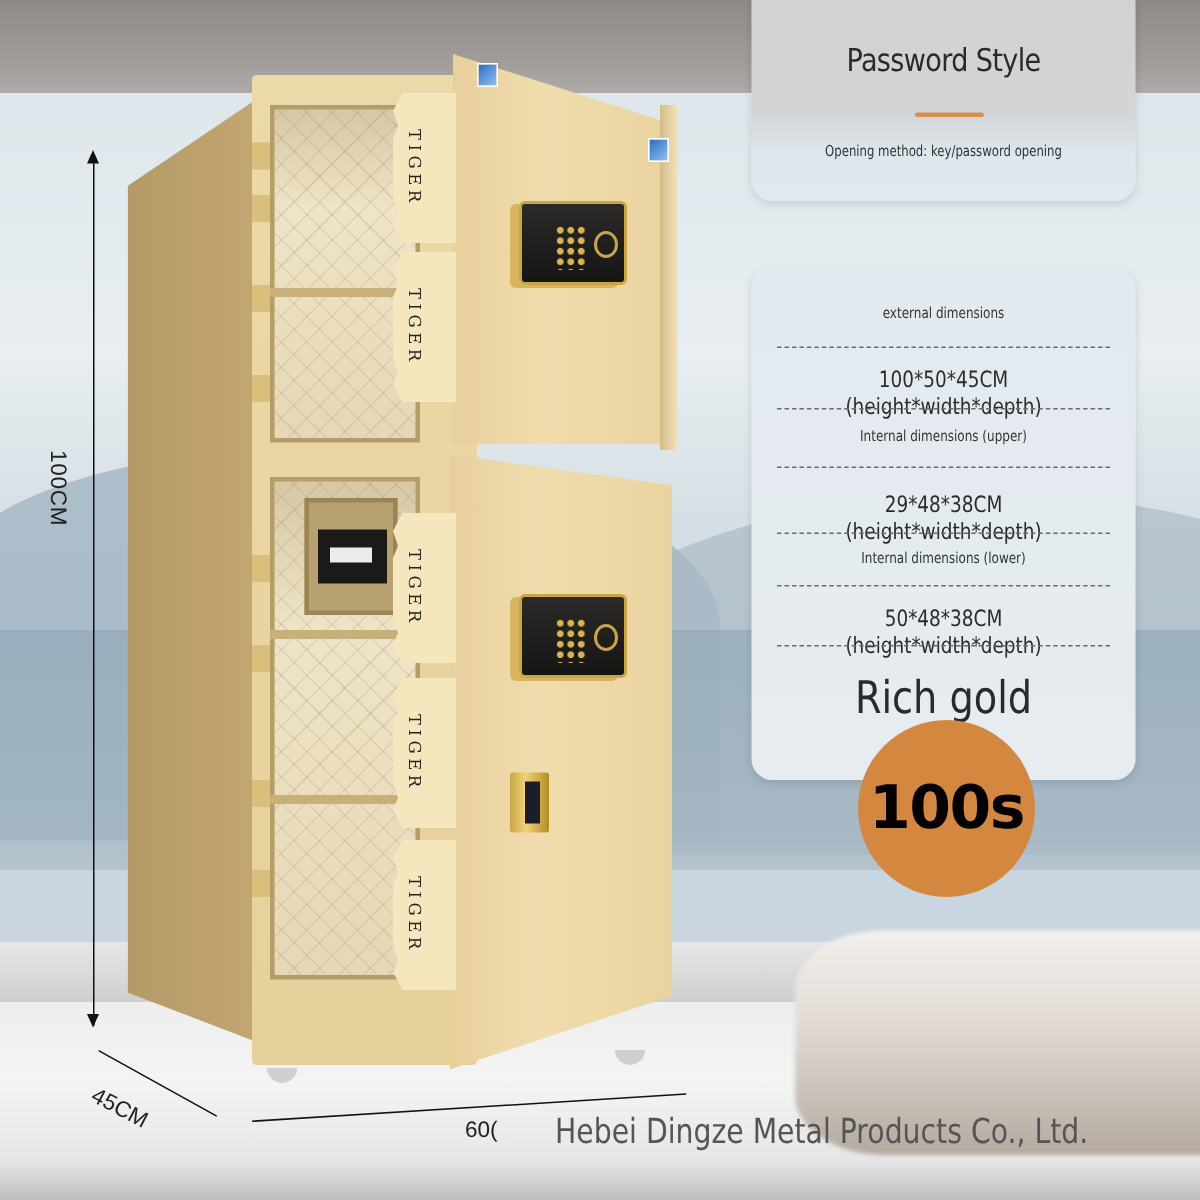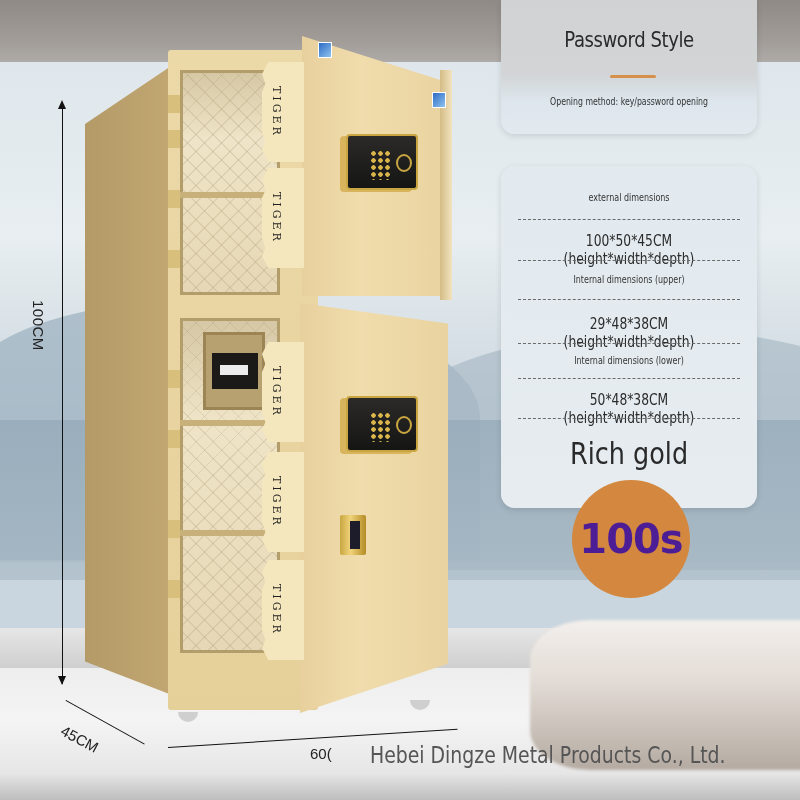--- a/index.html
+++ b/index.html
@@ -101,31 +101,31 @@
     background: rgba(234, 240, 244, .9); box-shadow: 0 2px 6px rgba(0,0,0,.12); }
   .card-top { top: 0; height: 134px; border-radius: 0 0 14px 14px;
     background: linear-gradient(180deg, #d1d2d3 0%, #d2d4d5 55%, #dde6ec 75%, #e2eaef 100%); }
   .card-title { position: absolute; left: 0; right: 0; top: 28px; text-align: center;
     font-family: "DejaVu Sans", sans-serif; font-size: 21px; color: #2a2a2a; letter-spacing: -0.5px;
     transform: scaleX(.86); }
   .card-accent { position: absolute; left: 109px; top: 75px; width: 46px; height: 3px; background: #d7904a; border-radius: 2px; }
   .card-sub { position: absolute; left: 0; right: 0; top: 96px; text-align: center;
     font-family: "DejaVu Sans", sans-serif; font-size: 10px; color: #333; transform: scaleX(.78); }
 
-  .card-dims { top: 166px; height: 342px; background: linear-gradient(180deg, #e3eaef 0%, #e6ecf0 100%); }
+  .card-dims { top: 178px; height: 342px; background: linear-gradient(180deg, #e3eaef 0%, #e6ecf0 100%); }
   .dim-row { position: absolute; left: 0; right: 0; text-align: center; font-family: "DejaVu Sans", sans-serif; color: #333; }
   .dim-row.label { font-size: 10px; transform: scaleX(.8); }
   .dim-row.value { font-size: 15px; color: #2b2b2b; transform: scaleX(.82); }
   .dash { position: absolute; left: 17px; width: 222px; height: 0; border-top: 1px dashed #6a6a6a; }
   .color-name { position: absolute; left: 0; right: 0; top: 270px; text-align: center;
     font-family: "DejaVu Sans", sans-serif; font-size: 30px; color: #2a2a2a; transform: scaleX(.85); }
 
   .price-badge { position: absolute; left: 572px; top: 480px; width: 118px; height: 118px;
     border-radius: 50%; background: #d4883f; display: flex; align-items: center; justify-content: center; }
-  .price-text { font-family: "DejaVu Sans", sans-serif; font-weight: bold; font-size: 40px; color: #4c1d95; letter-spacing: -1px; }
+  .price-text { font-family: "DejaVu Sans", sans-serif; font-weight: bold; font-size: 40px; color: #000000; letter-spacing: -1px; }
 
   .company { position: absolute; left: 370px; top: 742px; font-family: "DejaVu Sans", sans-serif;
     font-size: 23px; color: #555; transform: scaleX(.82); transform-origin: 0 0; white-space: nowrap; }
 </style>
 </head>
 <body>
 
 <div class="scene">
   <div class="ceiling"></div>
   <div class="sky"></div>

